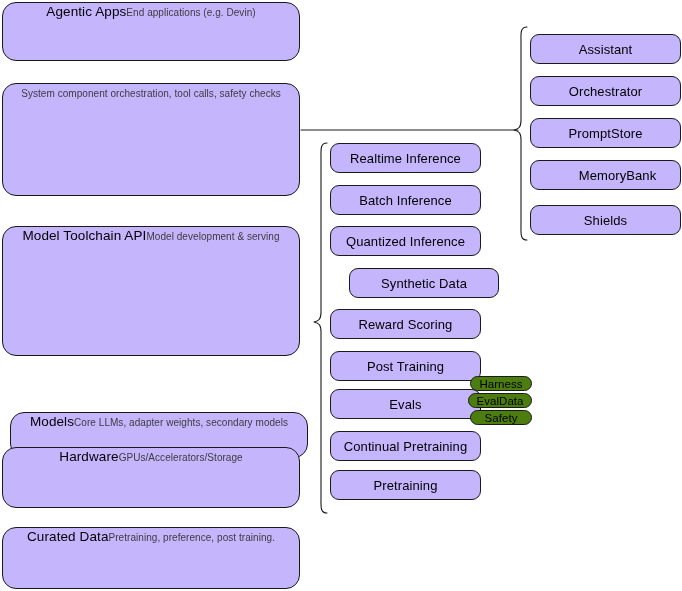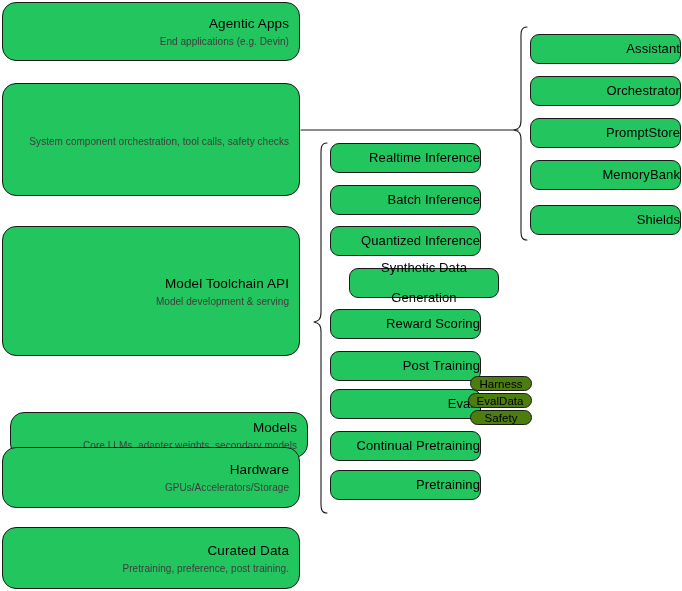--- a/index.html
+++ b/index.html
@@ -13,26 +13,26 @@
     width:682px;
     height:591px;
     overflow:hidden;
     background:#ffffff;
   }
 
   
   .node{
     position:absolute;
     box-sizing:border-box;
-    background:#22c55e;
+    background:#c4b5fd;
     border:1px solid #1a1a1a;
     border-radius:12px;
     display:flex;
-    flex-direction:column;
-    align-items:flex-end;
+    flex-direction:row;
+    align-items:flex-start;
     justify-content:center;
     text-align:center;
     color:#000000;
   }
 
   
   .layer{
     border-radius:14px;
     padding:0 10px;
   }

